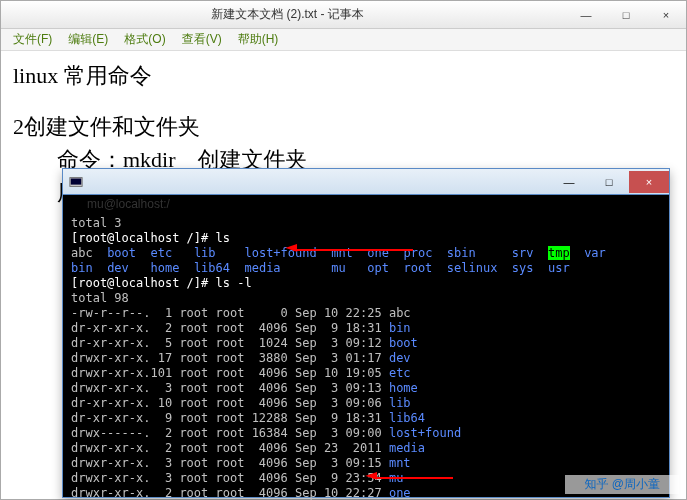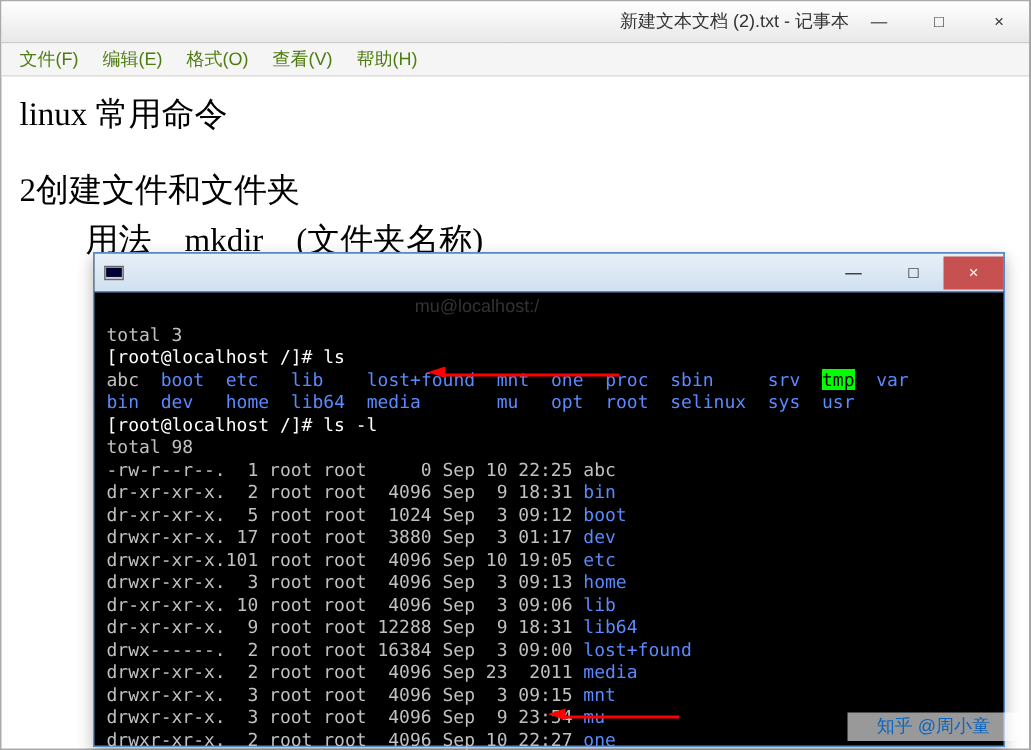--- a/index.html
+++ b/index.html
@@ -1,28 +1,28 @@
 <!DOCTYPE html>
 <html><head>
 <meta charset="utf-8">
 <style>
 * { margin: 0; padding: 0; box-sizing: border-box; }
 body { font-family: "Microsoft YaHei", sans-serif; background: #fff; width: 687px; height: 500px; overflow: hidden; position: relative; }
 .notepad-window { width: 687px; height: 500px; background: #fff; border: 1px solid #aaa; position: absolute; top: 0; left: 0; }
 .np-titlebar { height: 28px; background: linear-gradient(#fff,#e8e8e8); border-bottom: 1px solid #ccc; display: flex; align-items: center; justify-content: space-between; padding: 0 0 0 8px; }
-.np-title { font-size: 12px; color: #333; flex: 1; text-align: right; }
+.np-title { font-size: 12px; color: #333; flex: 1; text-align: center; }
 .np-controls { display: flex; }
 .np-btn { width: 40px; height: 22px; display: flex; align-items: center; justify-content: center; font-size: 11px; color: #333; }
 .np-menubar { height: 22px; display: flex; align-items: center; padding: 0 4px; background: #f5f5f5; border-bottom: 1px solid #ddd; font-size: 12px; color: #4d7c0f; }
 .np-menu { padding: 0 8px; }
 .np-body { padding: 8px 12px; font-family: Liberation Serif, serif; font-size: 22px; color: #000; line-height: 1.5; }
 .terminal-window { position: absolute; top: 168px; left: 62px; width: 608px; height: 330px; background: #000; border: 1px solid #5a8ac6; box-shadow: 0 4px 10px rgba(0,0,0,0.3); }
 .t-titlebar { height: 26px; background: linear-gradient(#e8f0f8,#d0e0f0); display: flex; align-items: center; justify-content: space-between; padding: 0 0 0 6px; border-bottom: 1px solid #5a8ac6; }
 .t-icon { width: 14px; height: 14px; margin-right: 4px; }
-.t-title { font-size: 12px; color: #333; flex: 1; text-align: center; margin-top: 44px; }
+.t-title { font-size: 12px; color: #333; flex: 1; text-align: left; margin-top: 44px; }
 .t-controls { display: flex; }
 .t-btn { width: 40px; height: 22px; display: flex; align-items: center; justify-content: center; font-size: 11px; }
 .t-close { background: #c75050; color: #fff; }
 .t-body { padding: 6px 8px; font-family: Consolas, monospace; font-size: 12px; line-height: 15px; color: #c0c0c0; white-space: pre; position: relative; }
 .wh { color: #fff; }
 .bl { color: #5a8aff; }
 .highlight { background: #00ff00; color: #000; }
 .red-arrow { position: absolute; color: #ff0000; font-size: 20px; font-weight: bold; pointer-events: none; }
 .arrow-line { position: absolute; height: 2px; background: #ff0000; }
 .zhihu { position: absolute; bottom: 6px; right: 8px; color: #0a66c2; font-size: 12px; background: rgba(255,255,255,0.6); padding: 1px 19px; }
@@ -43,20 +43,21 @@
     <span class="np-menu">文件(F)</span>
     <span class="np-menu">编辑(E)</span>
     <span class="np-menu">格式(O)</span>
     <span class="np-menu">查看(V)</span>
     <span class="np-menu">帮助(H)</span>
   </div>
   <div class="np-body">
     <div>linux 常用命令</div>
     <div style="height:18px"></div>
     <div>2创建文件和文件夹</div>
+    <div>　　命令：mkdir　创建文件夹</div>
     <div>　　用法　mkdir　(文件夹名称)</div>
   </div>
 </div>
 
 <div class="terminal-window">
   <div class="t-titlebar">
     <svg class="t-icon" viewBox="0 0 16 16">
         <rect x="1" y="3" width="14" height="10" fill="#ccc" stroke="#666"></rect>
         <rect x="2" y="4" width="12" height="7" fill="#003"></rect>
       </svg>

